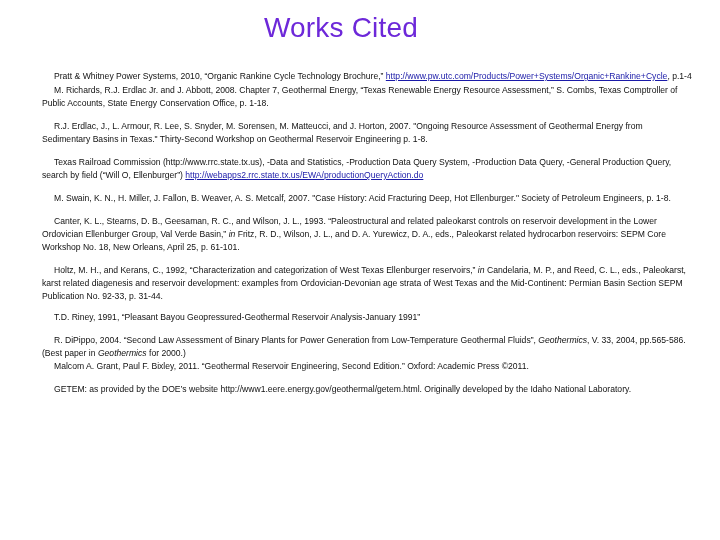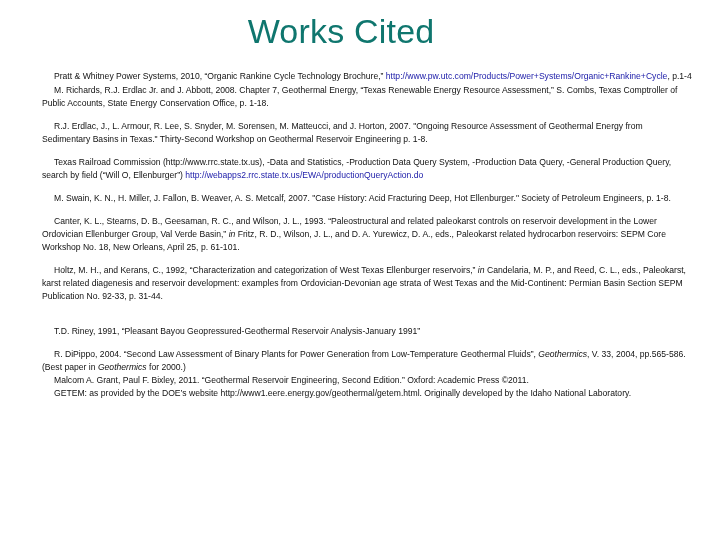--- a/index.html
+++ b/index.html
@@ -1,23 +1,23 @@
 <!DOCTYPE html>
 <html><head>
   <meta charset="utf-8">
   <style>
     html, body { margin: 0; padding: 0; background: #ffffff; }
     body { width: 720px; height: 540px; overflow: hidden; position: relative;
            font-family: "Liberation Sans", "DejaVu Sans", sans-serif; color: #111; }
     .title { position: absolute; top: 12px; left: 0; width: 682px; text-align: center;
-             font-size: 34px; font-weight: normal; letter-spacing: 0.2px; color: #0f766e; }
+             font-size: 28px; font-weight: normal; letter-spacing: 0.2px; color: #6d28d9; }
     .refs { position: absolute; top: 70px; left: 42px; width: 650px; font-size: 8.6px;
             line-height: 13px; }
     .ref { margin: 0; text-indent: 12px; }
-    .ref a { color: #1a1aa8; }
+    .ref a { color: #1a1aa8; text-decoration: underline; }
     .ref em { font-style: italic; }
   </style>
 </head>
 <body>
 
 <div class="title">Works Cited</div>
 
 <div class="refs">
   <p class="ref" style="margin-bottom:1px">
     <span>Pratt &amp; Whitney Power Systems, 2010, “Organic Rankine Cycle Technology Brochure,” </span><a>http://www.pw.utc.com/Products/Power+Systems/Organic+Rankine+Cycle</a><span>, p.1-4</span>
@@ -33,25 +33,25 @@
   </p>
   <p class="ref" style="margin-top:10px">
     <span>M. Swain, K. N., H. Miller, J. Fallon, B. Weaver, A. S. Metcalf, 2007. "Case History: Acid Fracturing Deep, Hot Ellenburger." Society of Petroleum Engineers, p. 1-8.</span>
   </p>
   <p class="ref" style="margin-top:10px">
     <span>Canter, K. L., Stearns, D. B., Geesaman, R. C., and Wilson, J. L., 1993. “Paleostructural and related paleokarst controls on reservoir development in the Lower Ordovician Ellenburger Group, Val Verde Basin,” </span><em>in</em><span> Fritz, R. D., Wilson, J. L., and D. A. Yurewicz, D. A., eds., Paleokarst related hydrocarbon reservoirs: SEPM Core Workshop No. 18, New Orleans, April 25, p. 61-101.</span>
   </p>
   <p class="ref" style="margin-top:10px">
     <span>Holtz, M. H., and Kerans, C., 1992, “Characterization and categorization of West Texas Ellenburger reservoirs,” </span><em>in</em><span> Candelaria, M. P., and Reed, C. L., eds., Paleokarst, karst related diagenesis and reservoir development: examples from Ordovician-Devonian age strata of West Texas and the Mid-Continent: Permian Basin Section SEPM Publication No. 92-33, p. 31-44.</span>
   </p>
-  <p class="ref" style="margin-top:22px">
+  <p class="ref" style="margin-top:8px">
     <span>T.D. Riney, 1991, “Pleasant Bayou Geopressured-Geothermal Reservoir Analysis-January 1991”</span>
   </p>
   <p class="ref" style="margin-top:10px">
     <span>R. DiPippo, 2004. “Second Law Assessment of Binary Plants for Power Generation from Low-Temperature Geothermal Fluids”, </span><em>Geothermics</em><span>, V. 33, 2004, pp.565-586. (Best paper in </span><em>Geothermics</em><span> for 2000.)</span>
   </p>
   <p class="ref" style="">
     <span>Malcom A. Grant, Paul F. Bixley, 2011. “Geothermal Reservoir Engineering, Second Edition.” Oxford: Academic Press ©2011.</span>
   </p>
-  <p class="ref" style="margin-top:0">
+  <p class="ref" style="margin-top:10px">
     <span>GETEM: as provided by the DOE’s website http://www1.eere.energy.gov/geothermal/getem.html. Originally developed by the Idaho National Laboratory.</span>
   </p>
 </div>
 
 </body></html>

